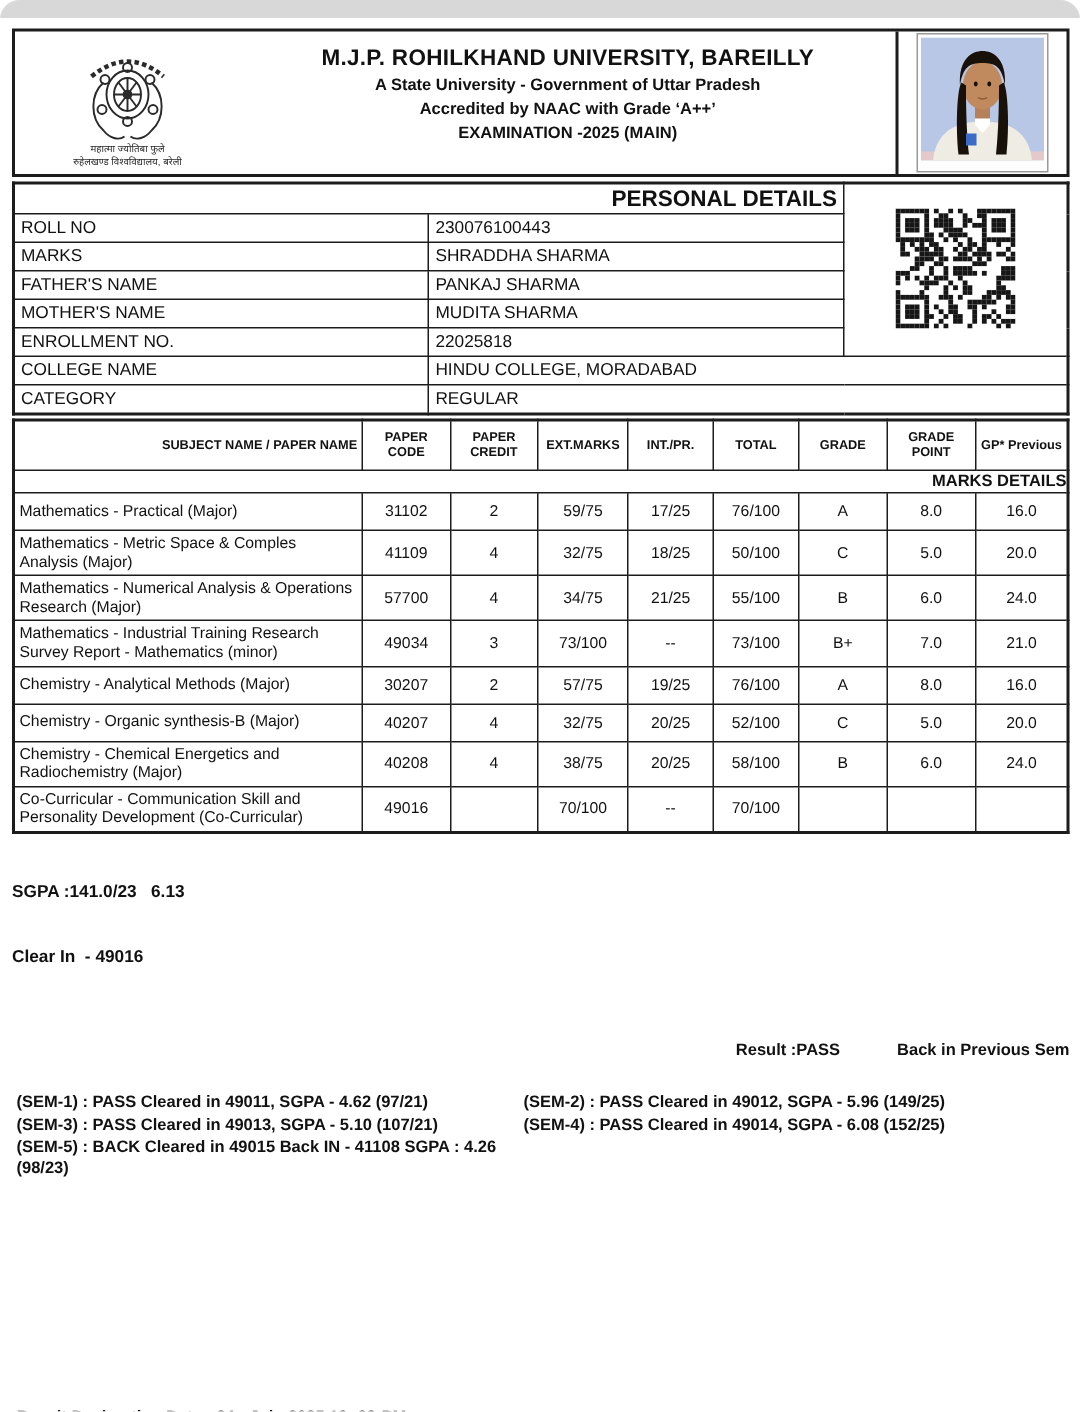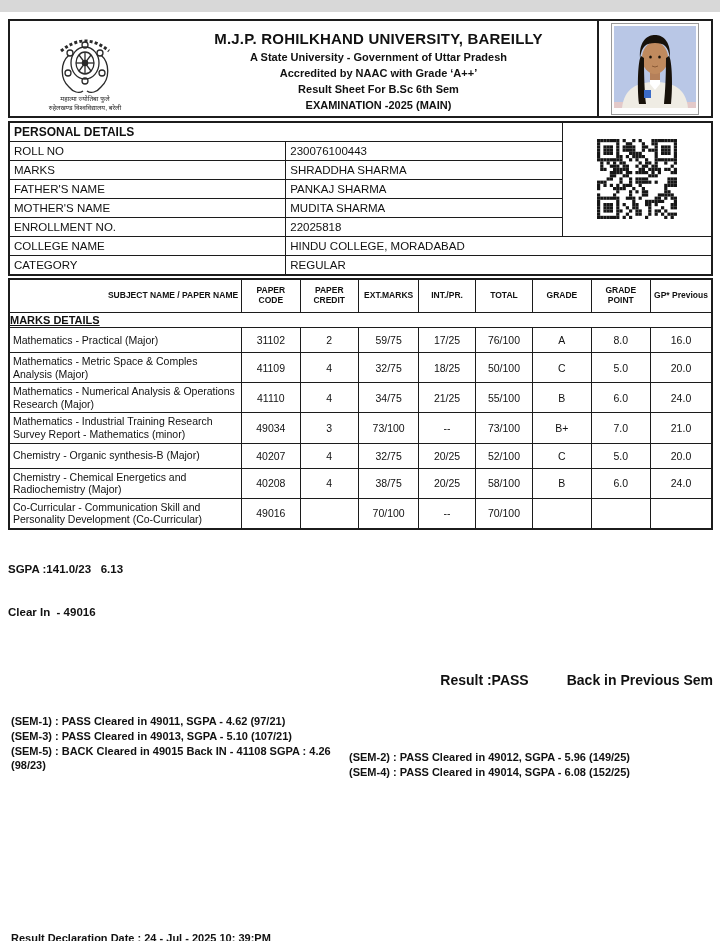--- a/index.html
+++ b/index.html
@@ -1,54 +1,54 @@
 <!DOCTYPE html>
 <html><head>
 <meta charset="utf-8">
 <style>
   html,body{margin:0;padding:0;background:#fff;}
   .page{
     position:relative;width:720px;height:941px;background:#ffffff;overflow:hidden;
-    font-family:"Liberation Sans","DejaVu Sans",sans-serif;color:#111;
+    font-family:"Liberation Sans","DejaVu Sans",sans-serif;color:#111;border-radius:13px;
   }
   .topbar{height:12px;background:#d8d8d8;}
   .doc{margin:7px 7px 0 8px;}
   
   .header-box{border:2px solid #1c1c1c;display:flex;height:95px;background:#fff;}
   .logo-cell{width:150px;display:flex;align-items:center;justify-content:center;}
   .head-center{flex:1;text-align:center;padding-top:7px;line-height:1.45;}
   .uni-name{font-size:15px;font-weight:bold;letter-spacing:.2px;}
   .uni-sub{font-size:11px;font-weight:bold;}
   .photo-cell{width:112px;border-left:2px solid #1c1c1c;display:flex;align-items:center;justify-content:center;}
   .photo-frame{border:1px solid #999;background:#fdfdfd;padding:2px;}
   
   table{border-collapse:collapse;table-layout:fixed;}
   .personal{width:100%;margin-top:3px;border:2px solid #1c1c1c;font-size:11.5px;}
   .personal td,.personal th{border:1px solid #1c1c1c;padding:1px 4px;height:16px;overflow:hidden;white-space:nowrap;}
-  .personal th{font-size:12px;text-align:left;font-weight:bold;}
+  .personal th{font-size:15px;text-align:right;font-weight:bold;}
   .p-label{width:210px;}
   .qr-cell{width:140px;text-align:center;vertical-align:middle;}
   
   .marks{width:100%;margin-top:2px;border:2px solid #1c1c1c;font-size:10.5px;}
   .marks td,.marks th{border:1px solid #1c1c1c;padding:2px 3px;overflow:hidden;}
-  .marks .title-row th{font-size:11px;font-weight:bold;text-align:left;height:14px;padding:0;text-decoration:underline;}
+  .marks .title-row th{font-size:11px;font-weight:bold;text-align:right;height:14px;padding:0;}
   .marks thead th{font-size:8.5px;font-weight:bold;text-align:center;line-height:1.15;height:28px;}
   .marks thead th:first-child{text-align:right;}
   .marks td.subj{text-align:left;line-height:1.2;height:20px;margin-top:30px;}
   .marks td.num{text-align:center;}
   col.c-subj{width:231px;} col.c-code{width:58px;} col.c-cred{width:58px;}
   col.c-ext{width:60px;} col.c-int{width:56px;} col.c-tot{width:57px;}
   col.c-grd{width:58px;} col.c-gp{width:59px;} col.c-gpc{width:61px;}
   
   .sgpa-block{font-weight:bold;font-size:11.5px;margin-top:3px;line-height:1.25;white-space:pre;}
-  .result-line{text-align:right;font-weight:bold;font-size:14px;margin-top:8px;white-space:pre;}
+  .result-line{text-align:right;font-weight:bold;font-size:11px;margin-top:8px;white-space:pre;}
   .result-line .gap{display:inline-block;width:38px;}
   .sem-grid{display:flex;margin-top:10px;font-weight:bold;font-size:11px;line-height:1.35;}
   .sem-left{width:338px;padding-left:3px;}
-  .sem-right{flex:1;margin-top:36px;}
+  .sem-right{flex:1;}
   .sem-line{white-space:normal;}
   
   .decl{margin-top:152px;font-weight:bold;font-size:11px;padding-left:3px;}
 </style>
 </head>
 <body>
 
 <div class="page">
   <div class="topbar"></div>
 
@@ -76,21 +76,20 @@
             <path d="M68,30 C77,38 77,54 68,62 C64,67 58,69 54,66"></path>
           </g>
           <text x="52" y="76" text-anchor="middle" font-size="6.5" fill="#2a2a2a">महात्मा ज्योतिबा फुले</text>
           <text x="52" y="85" text-anchor="middle" font-size="6.5" fill="#2a2a2a">रुहेलखण्ड विश्वविद्यालय, बरेली</text>
         </svg>
       </div>
       <div class="head-center">
         <div class="uni-name">M.J.P. ROHILKHAND UNIVERSITY, BAREILLY</div>
         <div class="uni-sub">A State University - Government of Uttar Pradesh</div>
         <div class="uni-sub">Accredited by NAAC with Grade ‘A++’</div>
-        <div class="uni-sub">Result Sheet For B.Sc 6th Sem</div>
         <div class="uni-sub">EXAMINATION -2025 (MAIN)</div>
       </div>
       <div class="photo-cell">
         <div class="photo-frame">
           <svg width="82" height="82" viewBox="0 0 82 82">
             <rect x="0" y="0" width="82" height="82" fill="#b9c7e6"></rect>
             <rect x="0" y="76" width="82" height="6" fill="#e3c9c9"></rect>
             <path d="M8,82 C10,62 24,56 41,56 C58,56 72,62 74,82 Z" fill="#efece4"></path>
             <rect x="36" y="46" width="10" height="12" fill="#b5805a"></rect>
             <ellipse cx="41" cy="32" rx="13" ry="16" fill="#c08a5e"></ellipse>
@@ -509,39 +508,50 @@
             <td class="num">4</td>
             <td class="num">32/75</td>
             <td class="num">18/25</td>
             <td class="num">50/100</td>
             <td class="num">C</td>
             <td class="num">5.0</td>
             <td class="num">20.0</td>
           </tr>
           <tr>
             <td class="subj">Mathematics - Numerical Analysis &amp; Operations Research (Major)</td>
-            <td class="num">41110</td>
+            <td class="num">57700</td>
             <td class="num">4</td>
             <td class="num">34/75</td>
             <td class="num">21/25</td>
             <td class="num">55/100</td>
             <td class="num">B</td>
             <td class="num">6.0</td>
             <td class="num">24.0</td>
           </tr>
           <tr>
             <td class="subj">Mathematics - Industrial Training Research Survey Report - Mathematics (minor)</td>
             <td class="num">49034</td>
             <td class="num">3</td>
             <td class="num">73/100</td>
             <td class="num">--</td>
             <td class="num">73/100</td>
             <td class="num">B+</td>
             <td class="num">7.0</td>
             <td class="num">21.0</td>
+          </tr>
+          <tr>
+            <td class="subj">Chemistry - Analytical Methods (Major)</td>
+            <td class="num">30207</td>
+            <td class="num">2</td>
+            <td class="num">57/75</td>
+            <td class="num">19/25</td>
+            <td class="num">76/100</td>
+            <td class="num">A</td>
+            <td class="num">8.0</td>
+            <td class="num">16.0</td>
           </tr>
           <tr>
             <td class="subj">Chemistry - Organic synthesis-B (Major)</td>
             <td class="num">40207</td>
             <td class="num">4</td>
             <td class="num">32/75</td>
             <td class="num">20/25</td>
             <td class="num">52/100</td>
             <td class="num">C</td>
             <td class="num">5.0</td>

